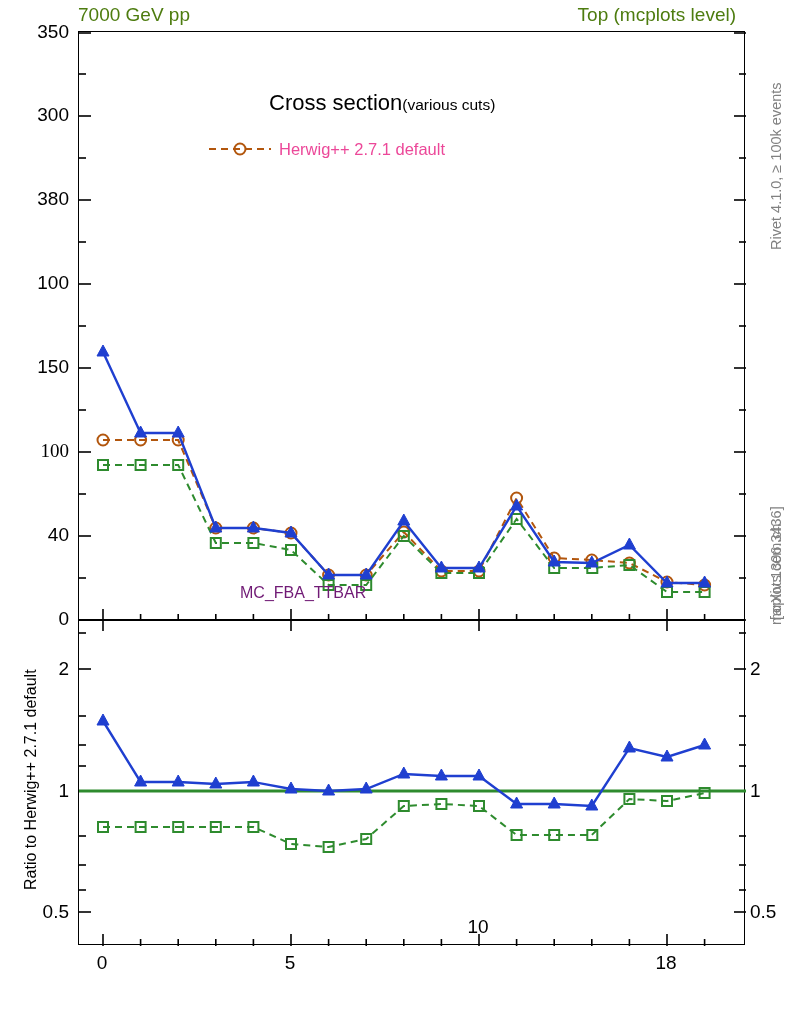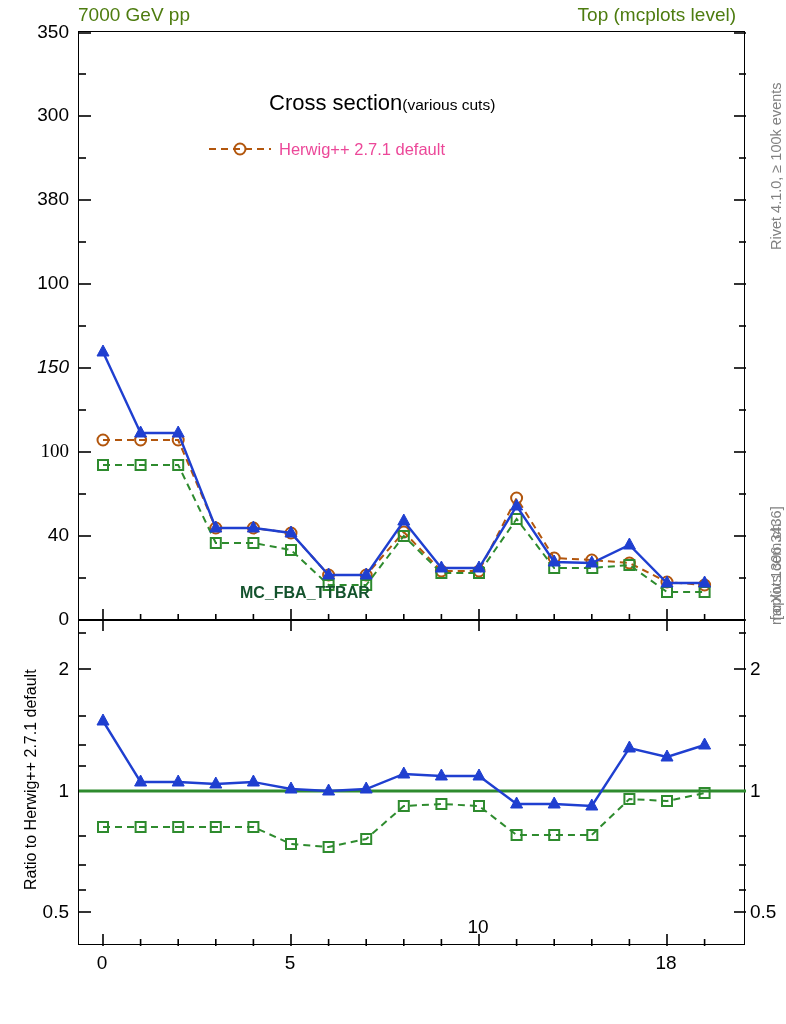--- a/index.html
+++ b/index.html
@@ -133,23 +133,22 @@
     flex: 0 0 auto;
   }
   .leg-key svg { position: absolute; left: 0; top: 0; }
   .leg-label { color: #ec4899; }
 
   #watermark {
     position: absolute;
     left: 240px;
     top: 584px;
     font-size: 16px;
-    color: #14532d;
-    white-space: nowrap;
-    font-weight: bold;
+    color: #701a75;
+    white-space: nowrap;
   }
 </style>
 </head>
 <body>
 
 <div id="root">
 
   <div class="hdr" id="hdr-left">7000 GeV pp</div>
   <div class="hdr" id="hdr-right">Top (mcplots level)</div>
 
@@ -299,21 +298,21 @@
           </svg>
         </span>
         <span class="leg-label">Herwig++ 2.7.1 default</span>
       </div>
     </div>
   </div>
 
   <div class="ylab" style="top: 608px;">0</div>
   <div class="ylab" style="top: 524px;">40</div>
   <div class="ylab" style="top: 440px; font-family: Liberation Serif, serif;">100</div>
-  <div class="ylab" style="top: 356px; font-style: italic;">150</div>
+  <div class="ylab" style="top: 356px;">150</div>
   <div class="ylab" style="top: 272px;">100</div>
   <div class="ylab" style="top: 188px;">380</div>
   <div class="ylab" style="top: 104px;">300</div>
   <div class="ylab" style="top: 21px;">350</div>
 
   <div id="watermark">MC_FBA_TTBAR</div>
 
   <div id="panel-ratio">
     <svg class="plotsvg" width="667" height="325" viewBox="0 0 667 325">
 

